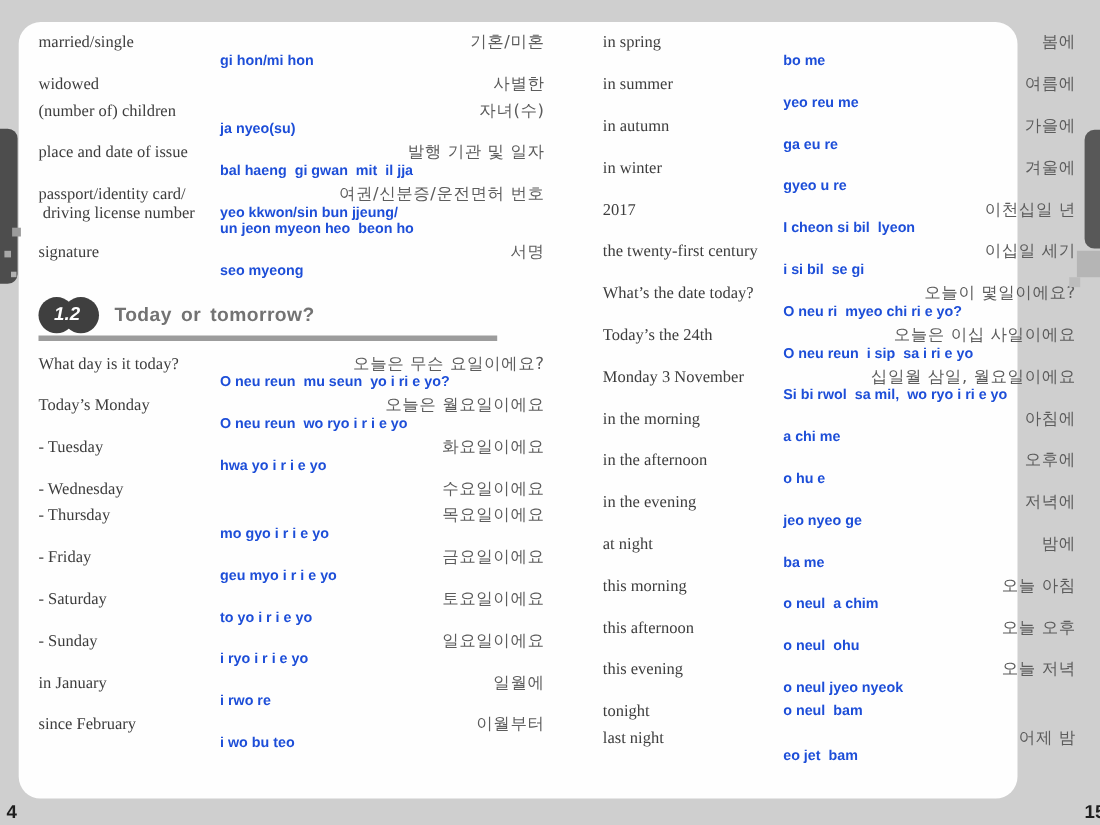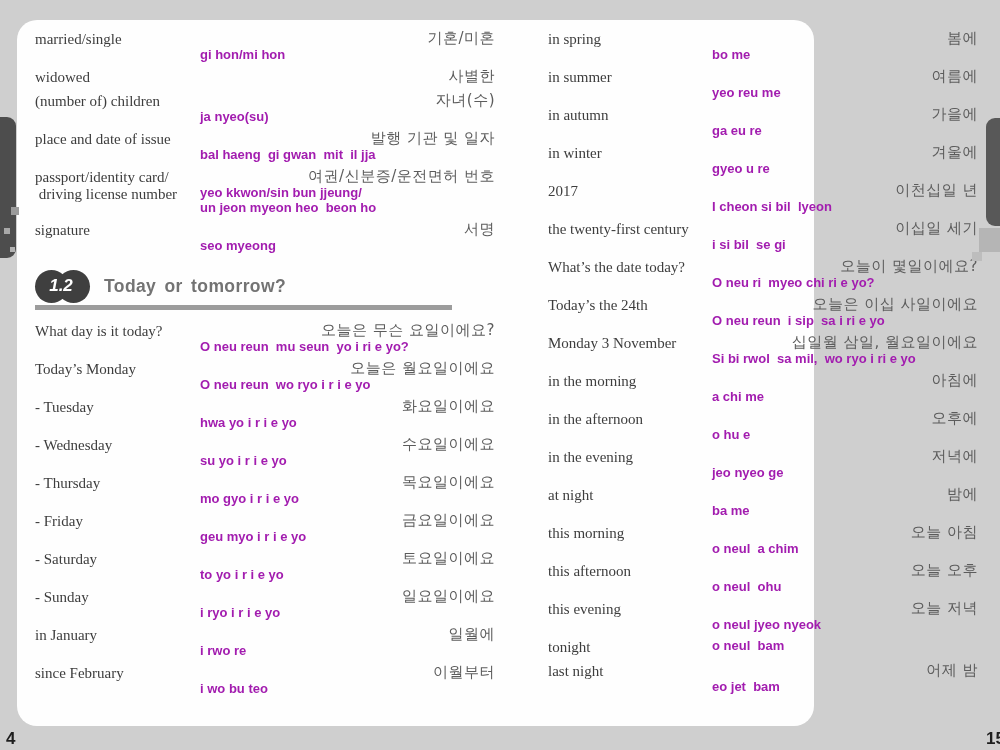--- a/index.html
+++ b/index.html
@@ -2,21 +2,21 @@
 <html><head>
 <meta charset="utf-8">
 <style>
   html,body{margin:0;padding:0;}
   body{
     width:1000px;height:750px;position:relative;overflow:hidden;
     background:#cfcfcf;
     font-family:"Liberation Serif", serif;
   }
   .page{
-    position:absolute;left:17px;top:20px;width:797px;height:706px;
+    position:absolute;left:17px;top:20px;width:908px;height:706px;
     background:#fefefe;border-radius:20px;
   }
   
   .tab-left{
     position:absolute;left:0;top:117px;width:16px;height:141px;
     background:#4d4d4d;border-radius:0 9px 9px 0;
   }
   .tab-right{
     position:absolute;left:986px;top:118px;width:14px;height:108px;
     background:#585858;border-radius:9px 0 0 9px;
@@ -48,21 +48,21 @@
   .col-right .entry .en{width:164px;}
   .entry .phrase{flex:1;min-width:0;}
   .ko{
     font-family:"DejaVu Sans", sans-serif;
     font-size:15px;line-height:17px;color:#5c5c5c;letter-spacing:0.5px;
     white-space:pre-wrap;
     text-align:right;
   }
   .rom{
     font-family:"Liberation Sans", sans-serif;font-weight:bold;
-    font-size:13px;line-height:15px;color:#a21caf;
+    font-size:13px;line-height:15px;color:#1d4ed8;
     white-space:pre-wrap;
   }
   
   .section-header{display:flex;align-items:center;margin-top:16px;height:34px;}
   .badge{position:relative;flex:none;width:55px;height:33px;text-align:right;}
   .badge::before,.badge::after{
     content:"";position:absolute;top:0;width:33px;height:33px;
     border-radius:50%;background:#3f3f3f;
   }
   .badge::before{left:0;}
@@ -168,21 +168,20 @@
     <div class="phrase">
       <div class="ko">화요일이에요</div>
       <div class="rom">hwa yo i r i e yo</div>
     </div>
   </div>
 
   <div class="entry">
     <div class="en">- Wednesday</div>
     <div class="phrase">
       <div class="ko">수요일이에요</div>
-      <div class="rom">su yo i r i e yo</div>
     </div>
   </div>
 
   <div class="entry">
     <div class="en">- Thursday</div>
     <div class="phrase">
       <div class="ko">목요일이에요</div>
       <div class="rom">mo gyo i r i e yo</div>
     </div>
   </div>

